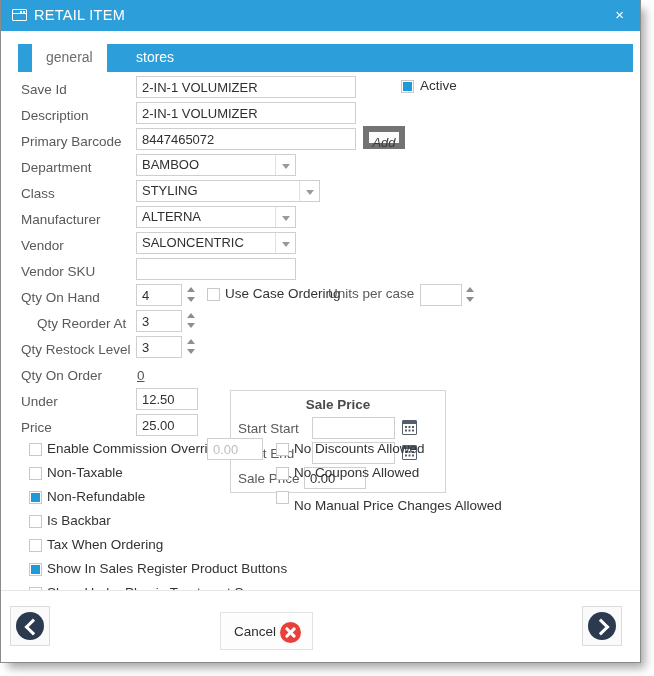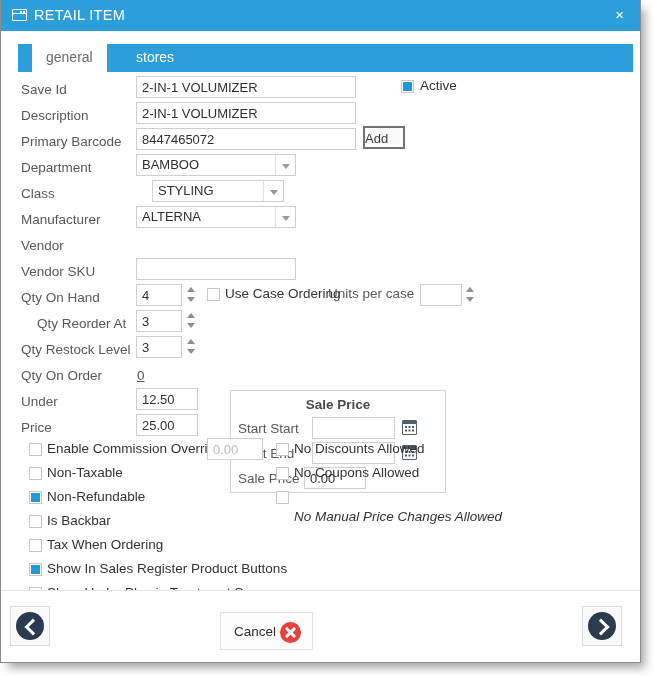--- a/index.html
+++ b/index.html
@@ -184,27 +184,28 @@
     left: 1px; top: 1px;
     width: 9px; height: 9px;
     background: #1f9ad6;
   }
 
   
   #add-btn {
     position: absolute;
     left: 362px; top: 126px;
     width: 42px; height: 23px;
-    border: 2px solid #737373;
+    border: 6px solid #737373;
     background: #fbfbfb;
     font-size: 13px;
     color: #3b3b3b;
     line-height: 21px;
-    text-align: left;
-    cursor: pointer;
+    text-align: center;
+    cursor: pointer;
+    font-style: italic;
   }
 
   
   .linkval {
     position: absolute;
     font-size: 13.5px;
     color: #555555;
     text-decoration: underline;
     cursor: pointer;
   }
@@ -362,32 +363,36 @@
     <input class="txt" style="left: 135px; top: 56px; width: 220px;" value="8447465072">
     <div id="add-btn" style="top:54px;">Add</div>
 
     <span class="lbl" style="left:20px; top:88px;">Department</span>
     <div class="combo" style="left:135px; top:82px; width:160px;">
       <span class="val">BAMBOO</span>
       <span class="arrowbox"></span>
     </div>
 
     <span class="lbl" style="left:20px; top:114px;">Class</span>
-    <div class="combo" style="left:135px; top:108px; width:132px;margin-left:16px;">
+    <div class="combo" style="left:135px; top:108px; width:184px;">
       <span class="val">STYLING</span>
       <span class="arrowbox"></span>
     </div>
 
     <span class="lbl" style="left:20px; top:140px;">Manufacturer</span>
     <div class="combo" style="left:135px; top:134px; width:160px;">
       <span class="val">ALTERNA</span>
       <span class="arrowbox"></span>
     </div>
 
     <span class="lbl" style="left:20px; top:166px;">Vendor</span>
+    <div class="combo" style="left:135px; top:160px; width:160px;">
+      <span class="val">SALONCENTRIC</span>
+      <span class="arrowbox"></span>
+    </div>
 
     <span class="lbl" style="left:20px; top:192px;">Vendor SKU</span>
     <input class="txt" style="left: 135px; top: 186px; width: 160px;" value="">
 
     <span class="lbl" style="left:20px; top:218px;">Qty On Hand</span>
     <input class="txt" style="left: 135px; top: 212px; width: 46px;" value="4">
     <span class="spin" style="left:185px; top:212px;"></span>
 
     <span class="cb" style="left:206px; top:216px;"></span>
     <span class="lbl lbl-dark" style="left:224px; top:214px;">Use Case Ordering</span>
@@ -449,21 +454,21 @@
     <span class="cb" style="left:28px; top:515px;"></span>
     <span class="lbl lbl-dark" style="left:46px; top:513px;">Show Under Plan in Treatment Screen</span>
 
     <span class="cb" style="left:275px; top:371px;"></span>
     <span class="lbl lbl-dark" style="left:293px; top:369px;text-align:right;">No Discounts Allowed</span>
 
     <span class="cb" style="left:275px; top:395px;"></span>
     <span class="lbl lbl-dark" style="left:293px; top:393px;">No Coupons Allowed</span>
 
     <span class="cb" style="left:275px; top:419px;"></span>
-    <span class="lbl lbl-dark" style="left:293px; top:437px;font-style:italic;">No Manual Price Changes Allowed</span>
+    <span class="lbl lbl-dark" style="left:293px; top:426px;">No Manual Price Changes Allowed</span>
 
   </div>
 
   <div id="footer">
     <div class="navbtn" id="nav-prev">
       <span class="navcircle"></span>
     </div>
     <div class="navbtn" id="nav-next">
       <span class="navcircle"></span>
     </div>

